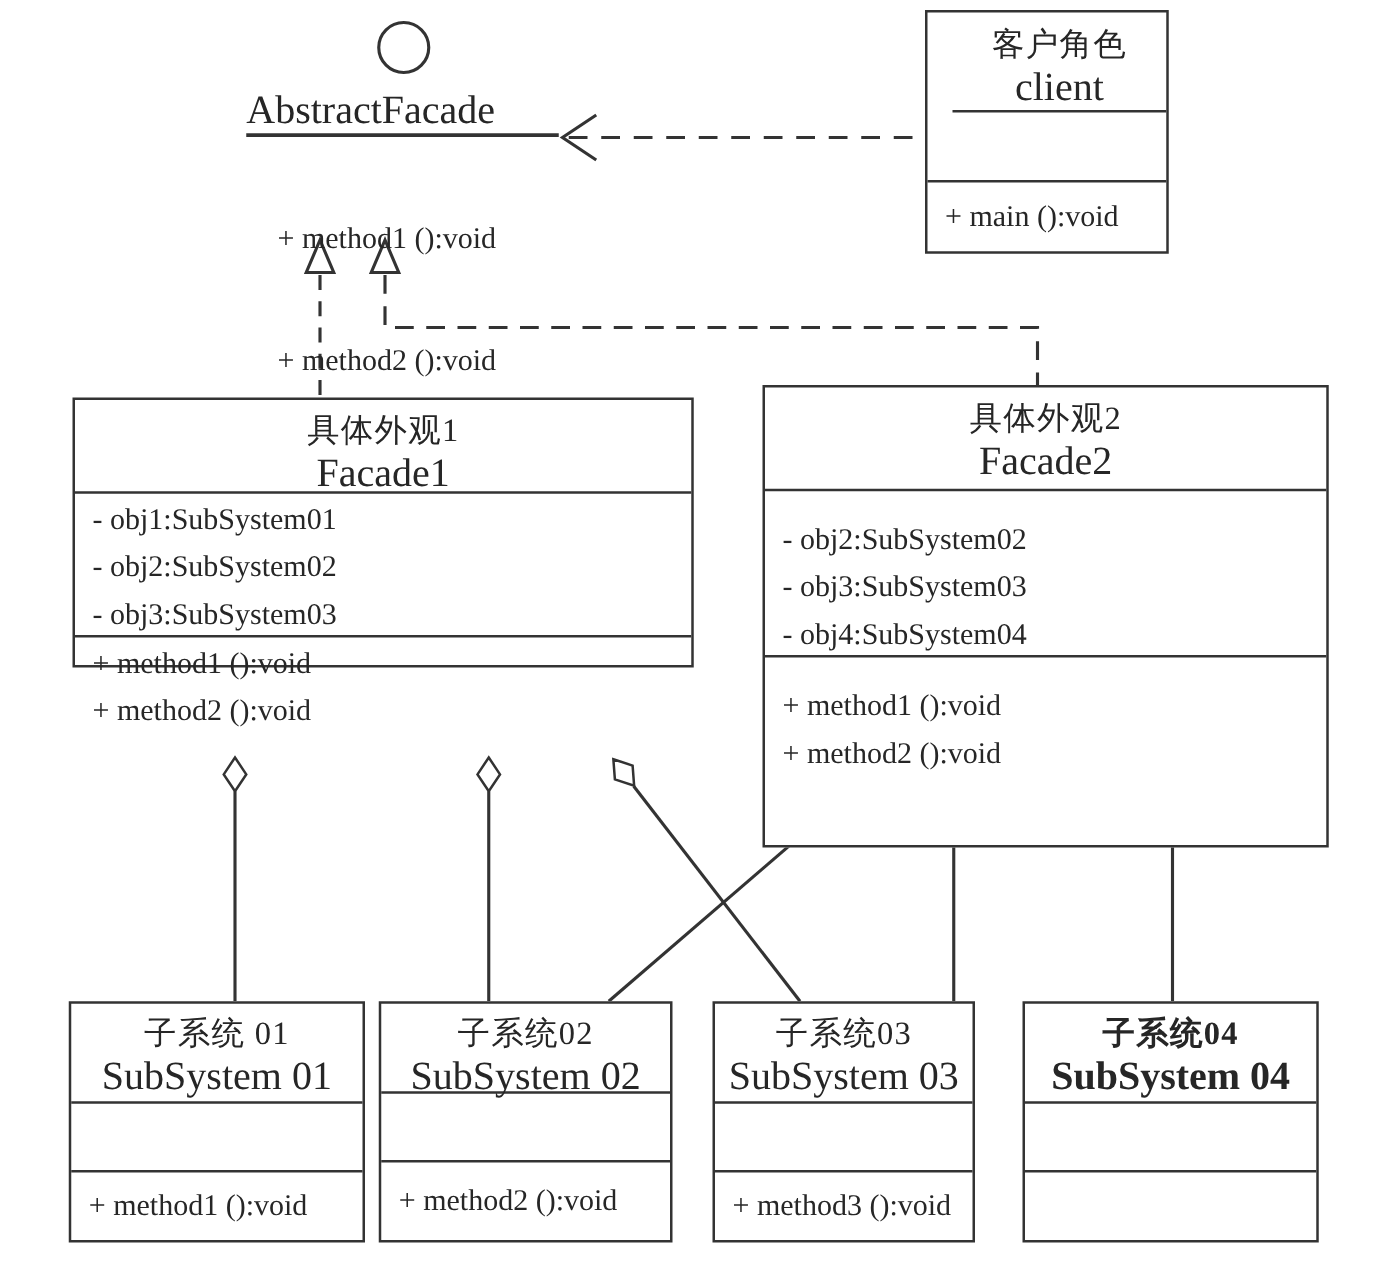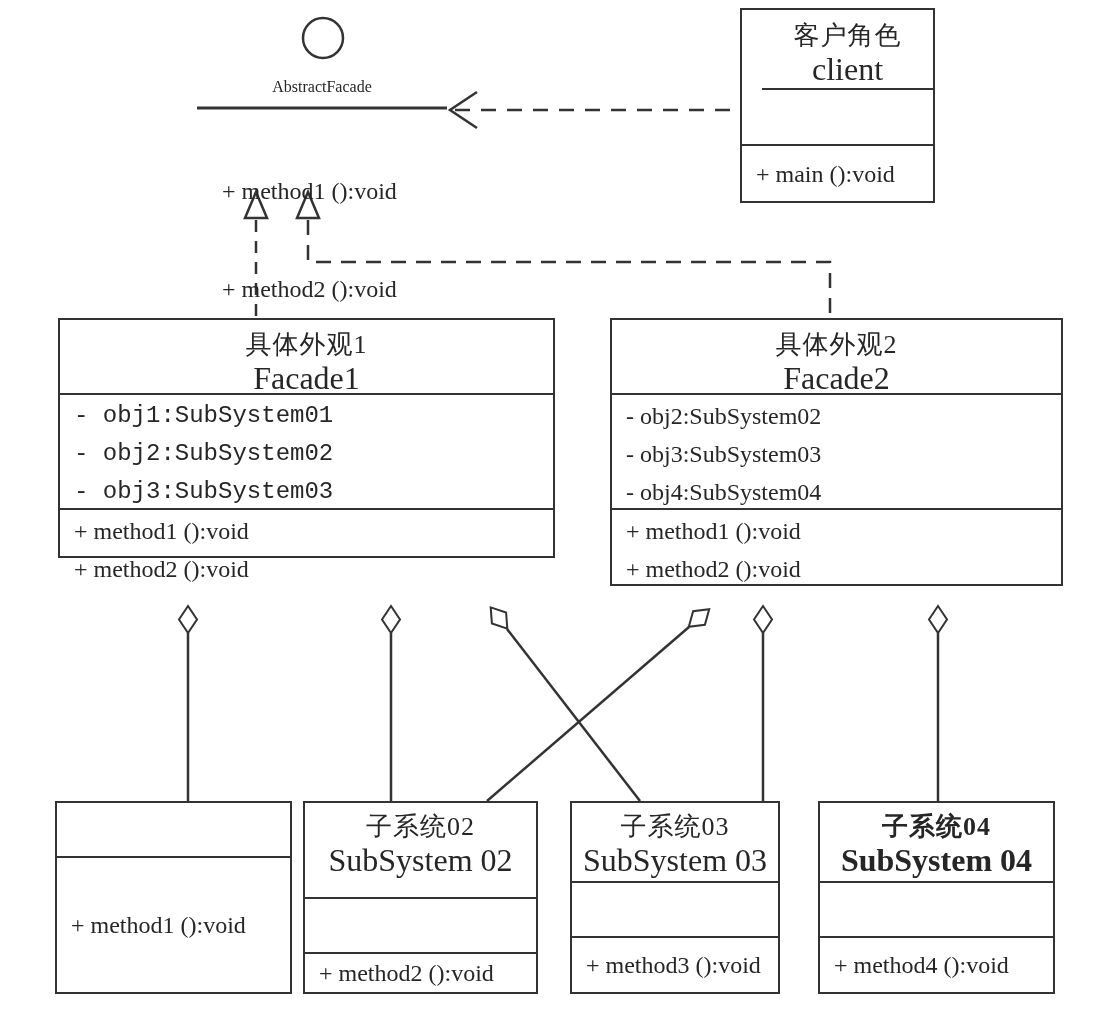--- a/index.html
+++ b/index.html
@@ -24,21 +24,21 @@
   .title-cmp{text-align:center;}
   .zh-title{font-size:26px;line-height:36px;letter-spacing:1px;}
   .en-title{font-size:32px;line-height:30px;}
   .member{font-size:24px;line-height:38px;white-space:pre;}
   .attrs-cmp{padding:2px 0 0 14px;}
   .methods-cmp{padding:2px 0 0 14px;}
   .single-method{display:flex;align-items:center;padding:0 0 0 14px;}
   .single-method .member{line-height:26px;}
   #iface-name{
     position:absolute;left:197px;top:72px;width:250px;
-    text-align:center;font-size:16px;line-height:30px;
+    font-size:32px;line-height:30px;
   }
   #iface-methods{
     position:absolute;left:222px;top:112px;
     font-size:24px;line-height:30px;white-space:pre;
   }
 </style>
 </head>
 <body>
 
 <div id="canvas">
@@ -87,61 +87,65 @@
     <div class="cmp div title-cmp" style="height:80px;padding-top:8px;margin-left:20px;">
       <div class="zh-title">客户角色</div>
       <div class="en-title">client</div>
     </div>
     <div class="cmp div" style="height:56px;"></div>
     <div class="cmp single-method" style="flex:1;border-radius:22px;">
       <div class="member">+ main ():void</div>
     </div>
   </div>
 
-  <div class="uml-box" style="left:58px;top:318px;width:497px;height:240px;">
+  <div class="uml-box" style="left:58px;top:318px;width:497px;height:216px;">
     <div class="cmp div title-cmp" style="height:83px;padding-top:7px;">
       <div class="zh-title">具体外观1</div>
       <div class="en-title">Facade1</div>
     </div>
-    <div class="cmp div attrs-cmp" style="height:115px;font-family:Liberation Mono, monospace;">
+    <div class="cmp div attrs-cmp" style="height:115px;">
       <div class="member">- obj1:SubSystem01</div>
       <div class="member">- obj2:SubSystem02</div>
       <div class="member">- obj3:SubSystem03</div>
     </div>
     <div class="cmp methods-cmp" style="flex:1;">
       <div class="member">+ method1 ():void</div>
       <div class="member">+ method2 ():void</div>
     </div>
   </div>
 
-  <div class="uml-box" style="left:610px;top:318px;width:453px;height:268px;">
+  <div class="uml-box" style="left:610px;top:308px;width:453px;height:370px;gap:18px;">
     <div class="cmp div title-cmp" style="height:83px;padding-top:7px;">
       <div class="zh-title">具体外观2</div>
       <div class="en-title">Facade2</div>
     </div>
     <div class="cmp div attrs-cmp" style="height:115px;">
       <div class="member">- obj2:SubSystem02</div>
       <div class="member">- obj3:SubSystem03</div>
       <div class="member">- obj4:SubSystem04</div>
     </div>
     <div class="cmp methods-cmp" style="flex:1;">
       <div class="member">+ method1 ():void</div>
       <div class="member">+ method2 ():void</div>
     </div>
   </div>
 
   <div class="uml-box" style="left:55px;top:801px;width:237px;height:193px;">
+    <div class="cmp div title-cmp" style="height:80px;padding-top:6px;">
+      <div class="zh-title">子系统 01</div>
+      <div class="en-title">SubSystem 01</div>
+    </div>
     <div class="cmp div" style="height:55px;"></div>
     <div class="cmp single-method" style="flex:1;">
       <div class="member">+ method1 ():void</div>
     </div>
   </div>
 
   <div class="uml-box" style="left:303px;top:801px;width:235px;height:193px;">
-    <div class="cmp div title-cmp" style="height:96px;padding-top:6px;">
+    <div class="cmp div title-cmp" style="height:72px;padding-top:6px;">
       <div class="zh-title">子系统02</div>
       <div class="en-title">SubSystem 02</div>
     </div>
     <div class="cmp div" style="height:55px;"></div>
     <div class="cmp single-method" style="flex:1;">
       <div class="member">+ method2 ():void</div>
     </div>
   </div>
 
   <div class="uml-box" style="left:570px;top:801px;width:210px;height:193px;">
@@ -154,18 +158,15 @@
       <div class="member">+ method3 ():void</div>
     </div>
   </div>
 
   <div class="uml-box" style="left:818px;top:801px;width:237px;height:193px;">
     <div class="cmp div title-cmp" style="height:80px;padding-top:6px;font-weight:bold;">
       <div class="zh-title">子系统04</div>
       <div class="en-title">SubSystem 04</div>
     </div>
     <div class="cmp div" style="height:55px;"></div>
-    <div class="cmp single-method" style="flex:1;">
-      <div class="member">+ method4 ():void</div>
-    </div>
   </div>
 
 </div>
 
 </body></html>

